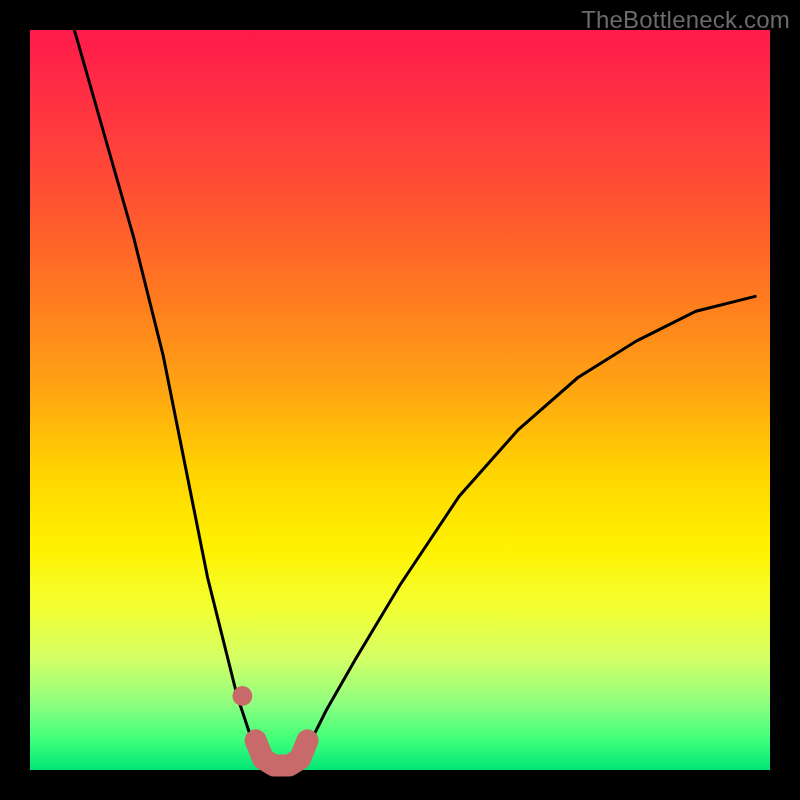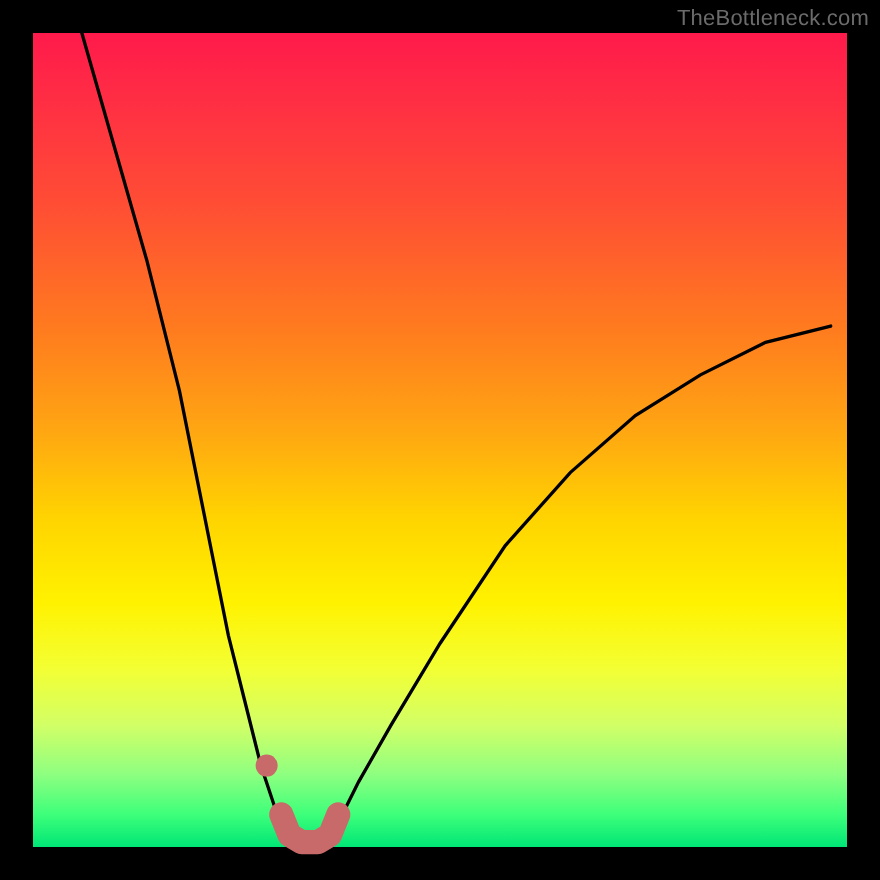--- a/index.html
+++ b/index.html
@@ -40,21 +40,21 @@
       #8fff80 91%,
       #3eff7a 96%,
       #00e676 100%
     );
   }
   .watermark {
     position: absolute;
     top: 6px;
     right: 10px;
     color: #6b6b6b;
-    font-size: 20px;
+    font-size: 24px;
     font-weight: 500;
     letter-spacing: 0.2px;
     user-select: none;
   }
   svg.curve {
     position: absolute;
     left: 0;
     top: 0;
     width: 740px;
     height: 740px;

